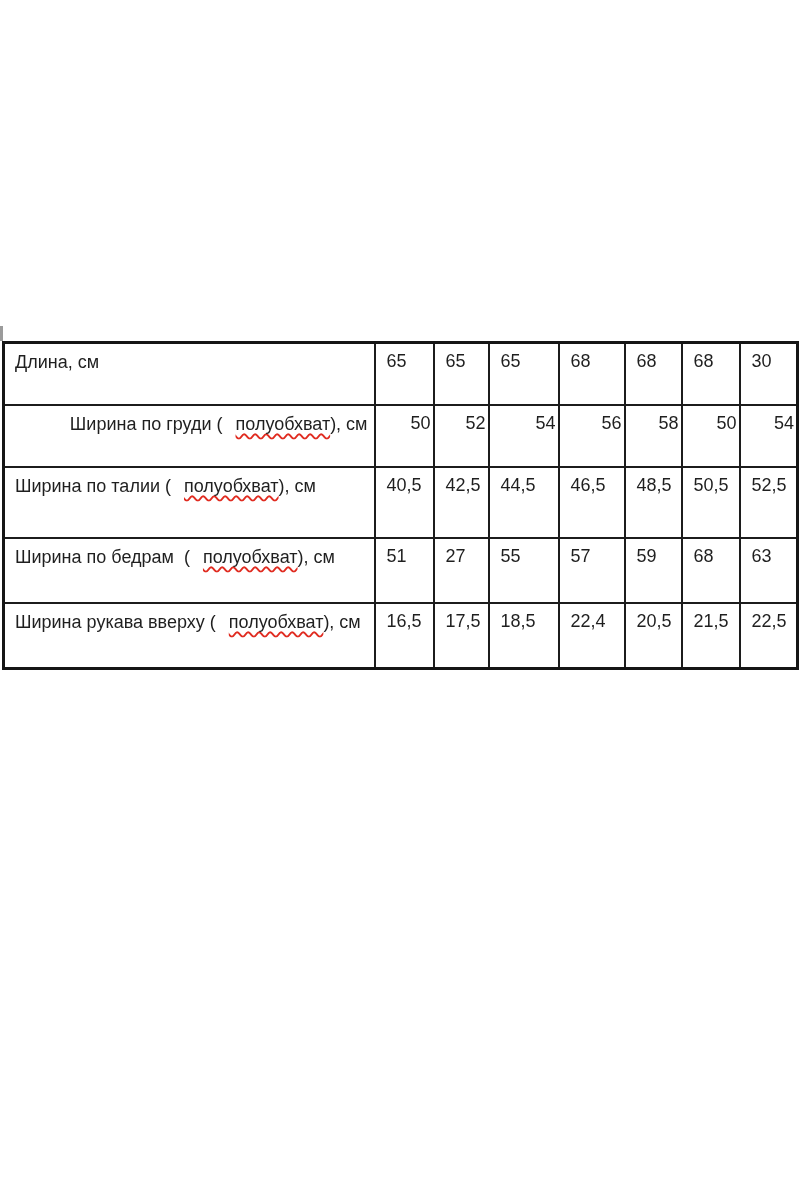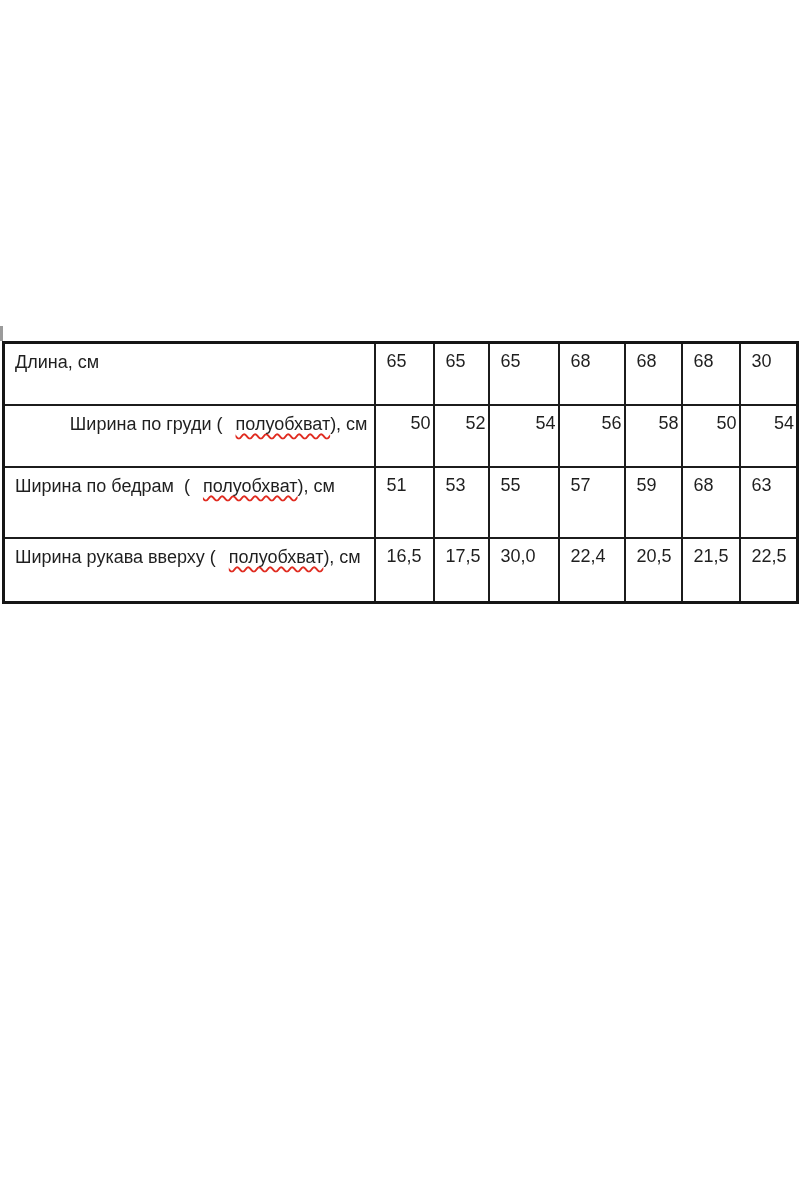--- a/index.html
+++ b/index.html
@@ -99,34 +99,44 @@
           <td class="label-cell"><span>Ширина по груди (</span><span class="misspelled">полуобхват</span><span>), см</span></td>
           <td class="value-cell">50</td>
           <td class="value-cell">52</td>
           <td class="value-cell">54</td>
           <td class="value-cell">56</td>
           <td class="value-cell">58</td>
           <td class="value-cell">50</td>
           <td class="value-cell">54</td>
         </tr>
         <tr>
+          <td class="label-cell"><span>Ширина по талии (</span><span class="misspelled">полуобхват</span><span>), см</span></td>
+          <td class="value-cell">40,5</td>
+          <td class="value-cell">42,5</td>
+          <td class="value-cell">44,5</td>
+          <td class="value-cell">46,5</td>
+          <td class="value-cell">48,5</td>
+          <td class="value-cell">50,5</td>
+          <td class="value-cell">52,5</td>
+        </tr>
+        <tr>
           <td class="label-cell"><span>Ширина по бедрам  (</span><span class="misspelled">полуобхват</span><span>), см</span></td>
           <td class="value-cell">51</td>
-          <td class="value-cell">53</td>
+          <td class="value-cell">27</td>
           <td class="value-cell">55</td>
           <td class="value-cell">57</td>
           <td class="value-cell">59</td>
           <td class="value-cell">68</td>
           <td class="value-cell">63</td>
         </tr>
         <tr>
           <td class="label-cell"><span>Ширина рукава вверху (</span><span class="misspelled">полуобхват</span><span>), см</span></td>
           <td class="value-cell">16,5</td>
           <td class="value-cell">17,5</td>
-          <td class="value-cell">30,0</td>
+          <td class="value-cell">18,5</td>
           <td class="value-cell">22,4</td>
           <td class="value-cell">20,5</td>
           <td class="value-cell">21,5</td>
           <td class="value-cell">22,5</td>
         </tr>
       </tbody>
   </table>
 </div>
 
 </body></html>

